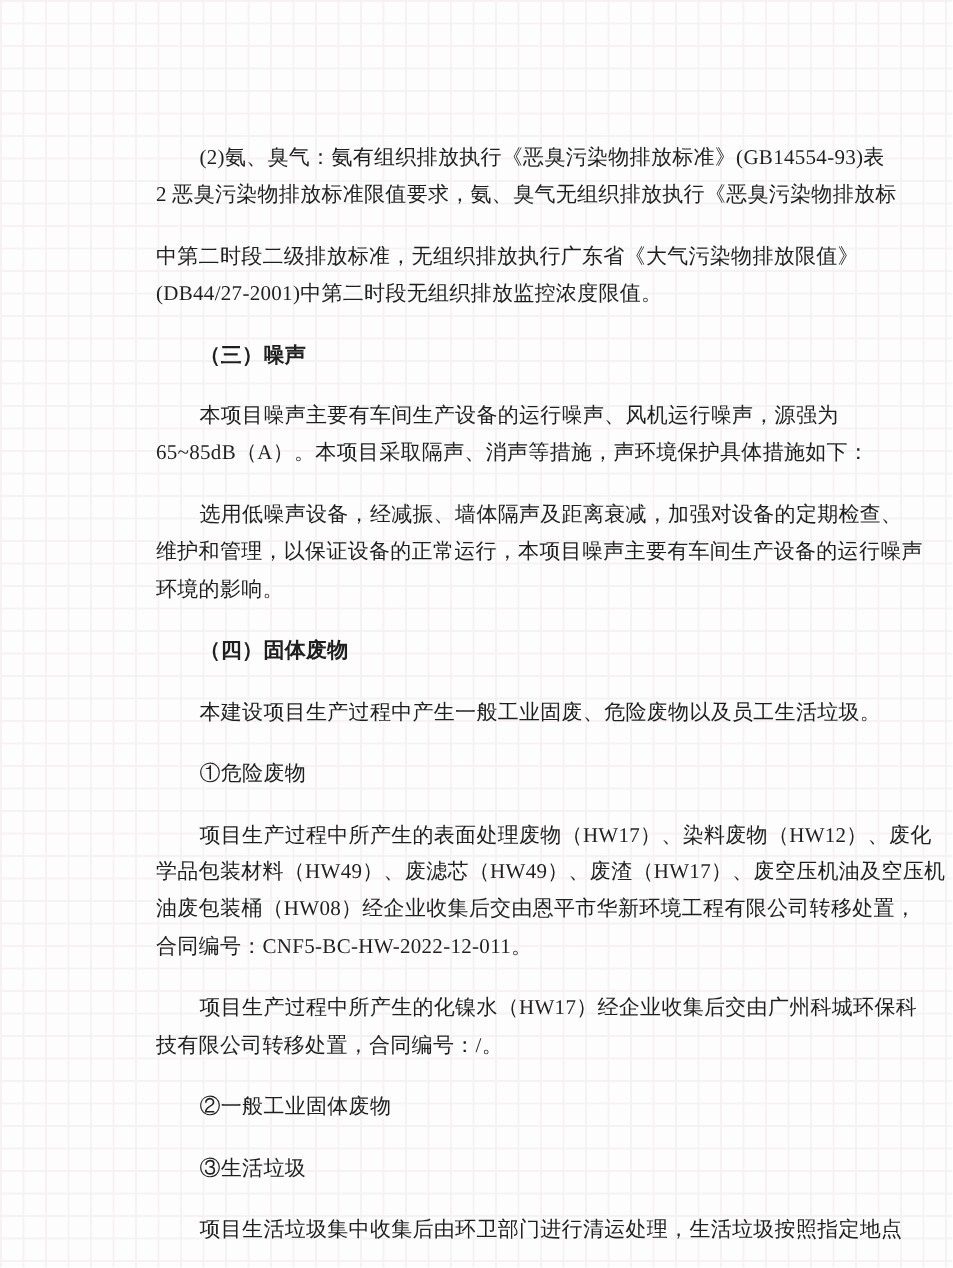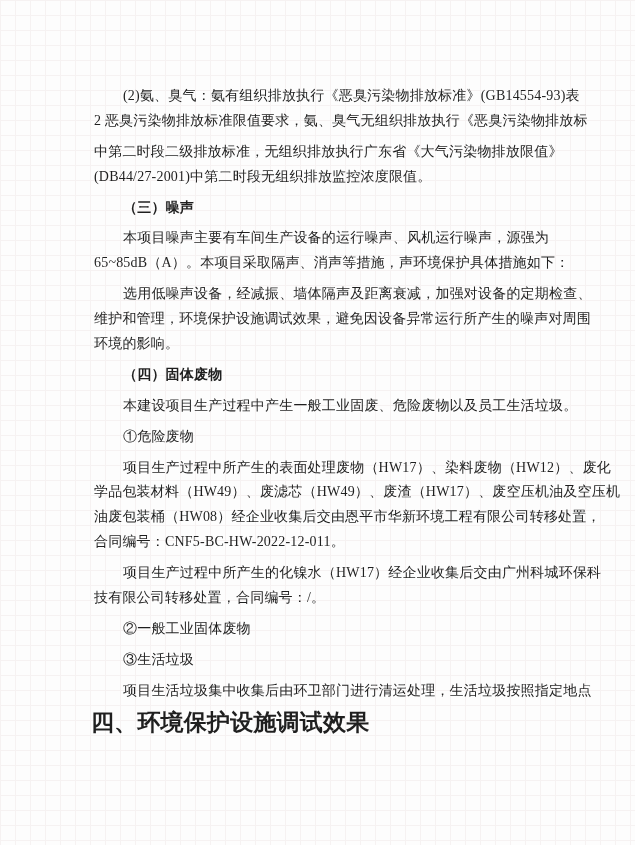--- a/index.html
+++ b/index.html
@@ -21,21 +21,21 @@
     background-size: 15px 15px;
     font-family: "Liberation Serif", "DejaVu Serif", serif;
     color: #1f1f1f;
   }
   .content {
     position: absolute;
     left: 88px;
     top: 78px;
     width: 476px;
   }
-  .block { margin: 6px; padding: 0; }
+  .block { margin: 16px; padding: 0; }
   .line {
     height: 24.9px;
     line-height: 24.9px;
     font-size: 14px;
     white-space: pre;
     letter-spacing: 0.2px;
   }
   .line.indent { padding-left: 29px; }
   .heading2 .line { font-weight: bold; }
   .heading1 .line {
@@ -61,21 +61,21 @@
       </div>
       <div class="block heading2">
         <div class="line indent">（三）噪声</div>
       </div>
       <div class="block paragraph">
         <div class="line indent">本项目噪声主要有车间生产设备的运行噪声、风机运行噪声，源强为</div>
         <div class="line">65~85dB（A）。本项目采取隔声、消声等措施，声环境保护具体措施如下：</div>
       </div>
       <div class="block paragraph">
         <div class="line indent">选用低噪声设备，经减振、墙体隔声及距离衰减，加强对设备的定期检查、</div>
-        <div class="line">维护和管理，环境保护设施调试效果，避免因设备异常运行所产生的噪声对周围</div>
+        <div class="line">维护和管理，以保证设备的正常运行，本项目噪声主要有车间生产设备的运行噪声</div>
         <div class="line">环境的影响。</div>
       </div>
       <div class="block heading2">
         <div class="line indent">（四）固体废物</div>
       </div>
       <div class="block paragraph">
         <div class="line indent">本建设项目生产过程中产生一般工业固废、危险废物以及员工生活垃圾。</div>
       </div>
       <div class="block paragraph">
         <div class="line indent">①危险废物</div>

